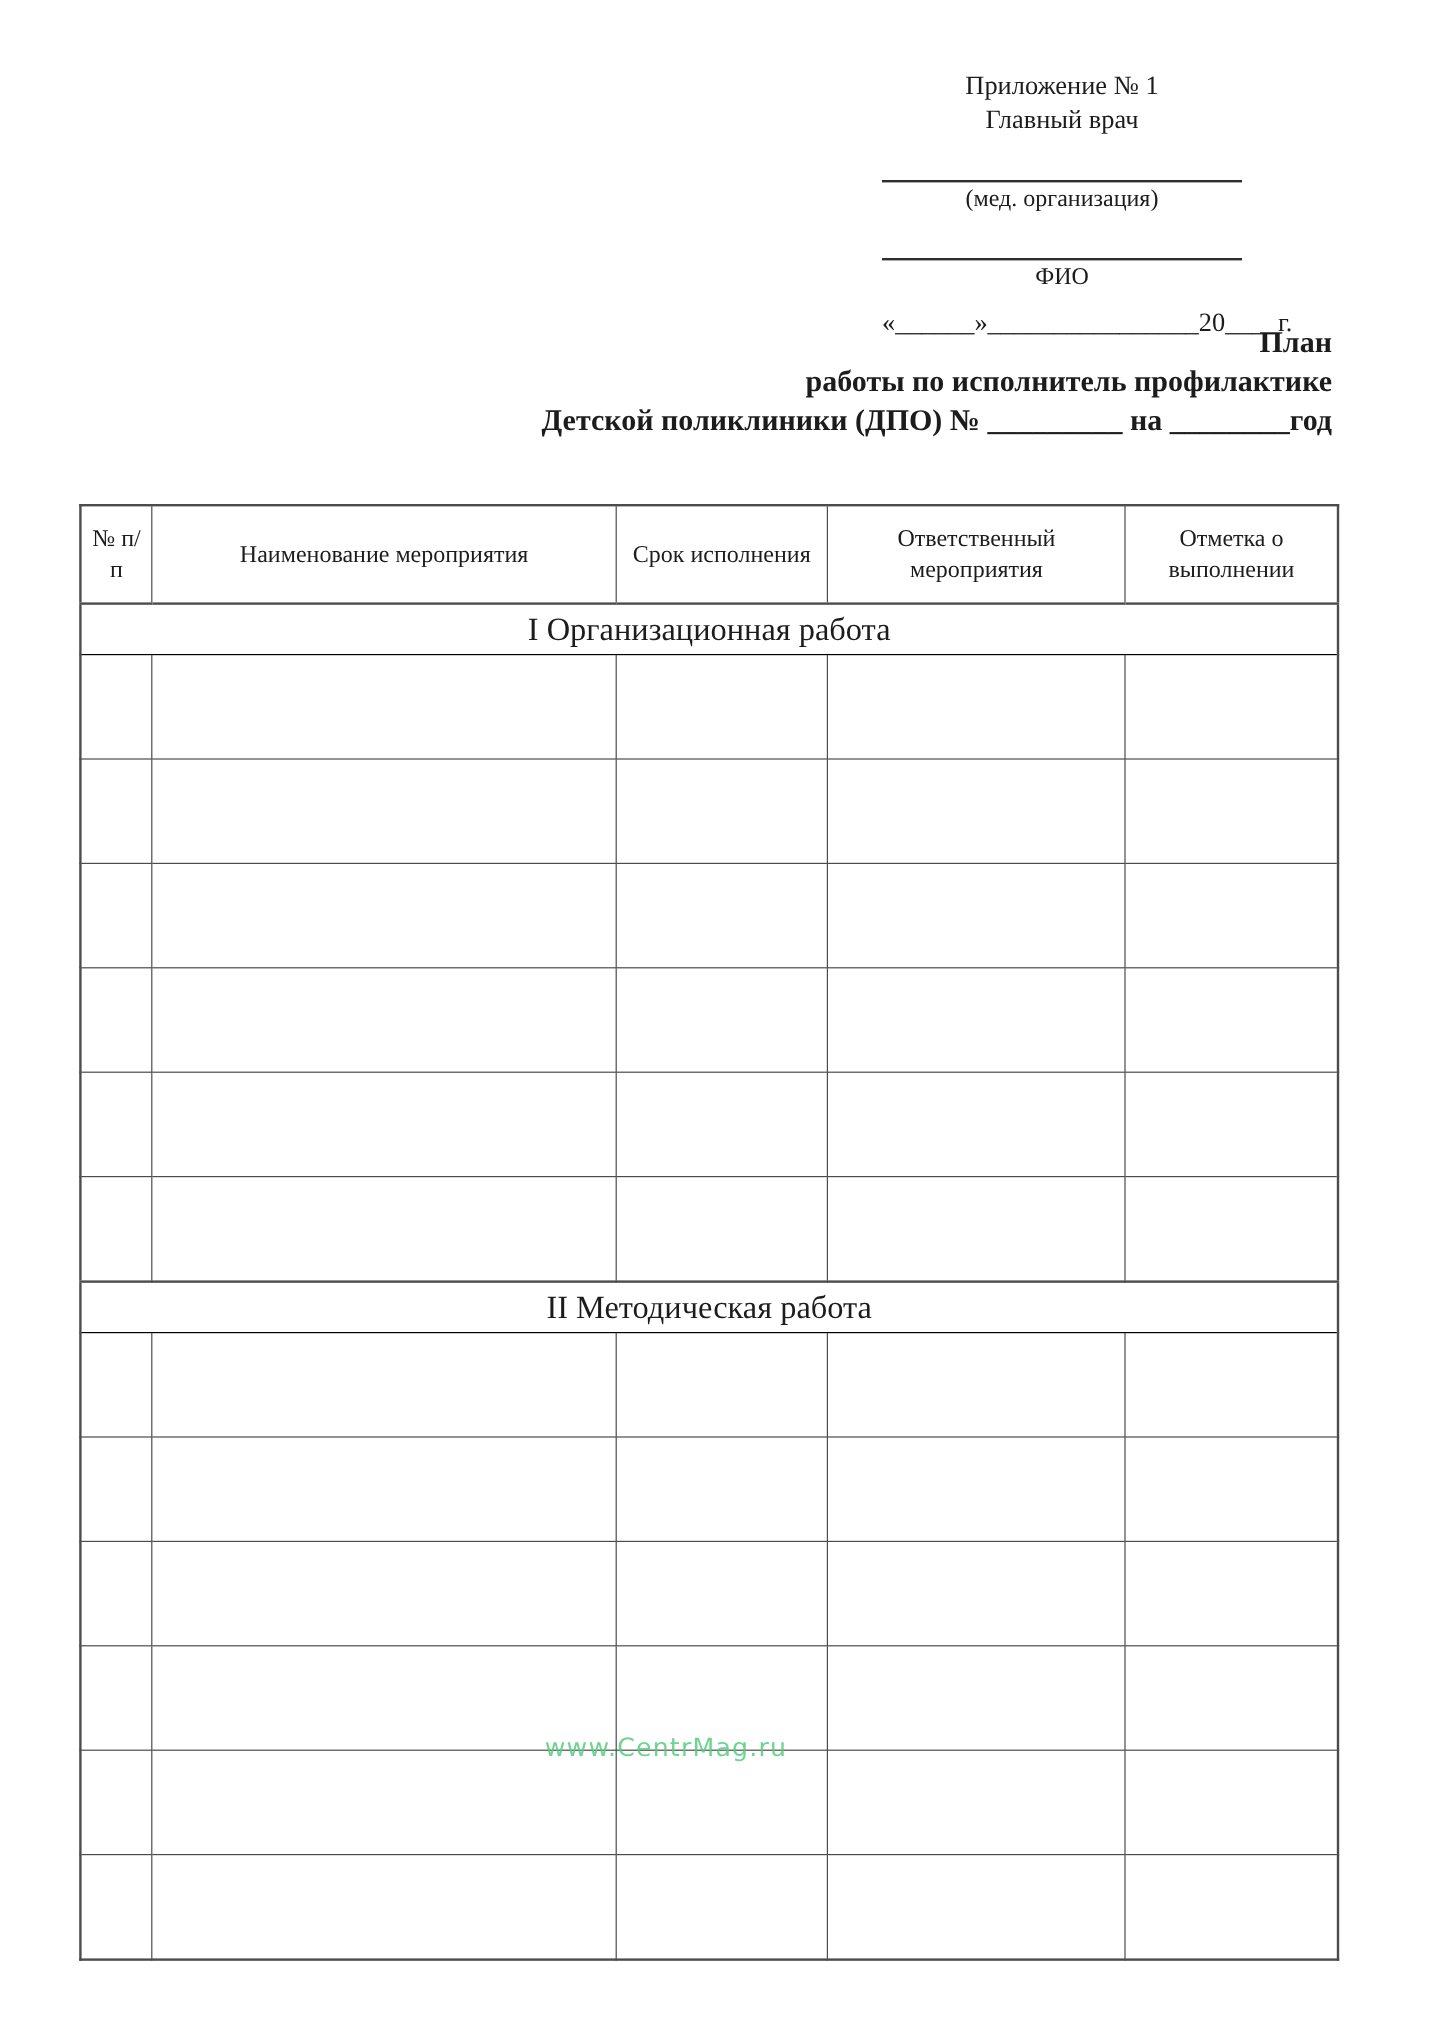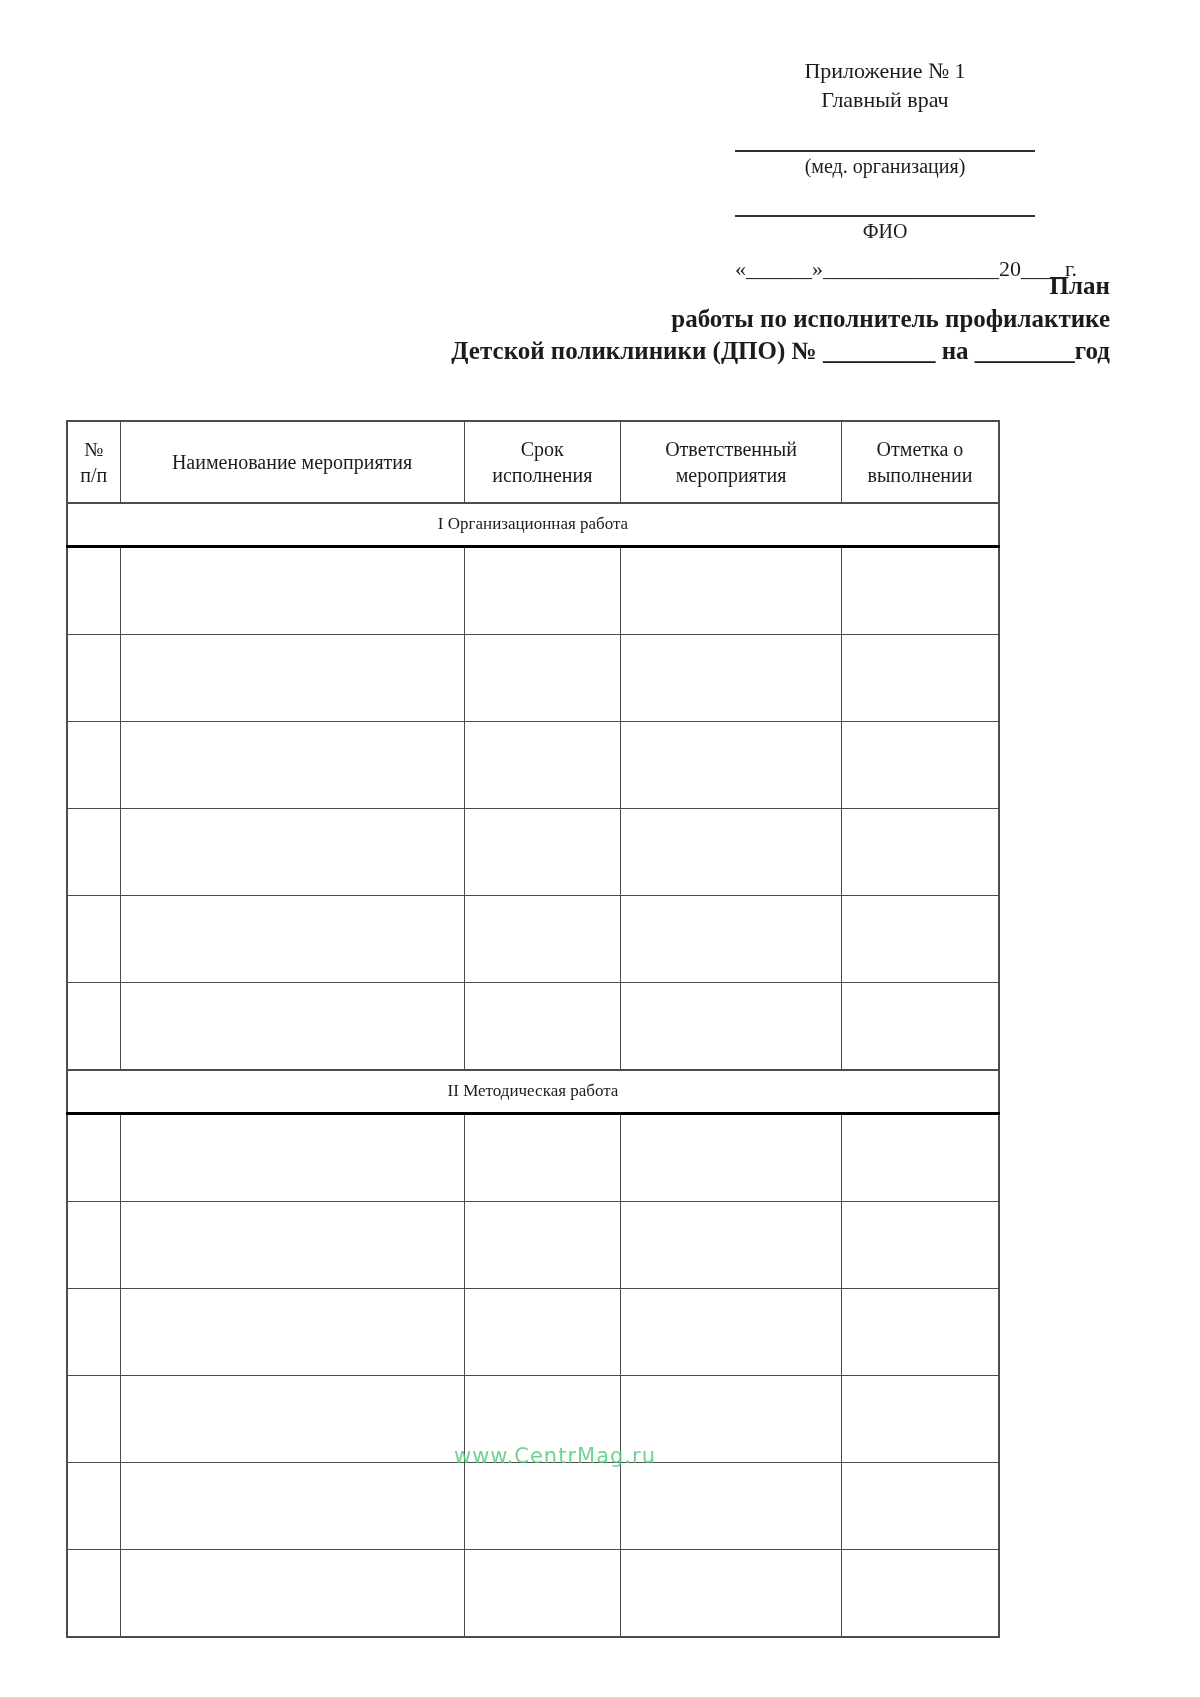--- a/index.html
+++ b/index.html
@@ -41,44 +41,44 @@
     font-weight: bold;
     font-size: 25px;
     line-height: 1.30;
   }
 
   
   table.doc-table {
     position: absolute;
     top: 420px;
     left: 66px;
-    width: 934px;
+    width: 1050px;
     border-collapse: collapse;
     table-layout: fixed;
     border: 2px solid #4c4c4c;
   }
   .doc-table th, .doc-table td {
     border: 1px solid #4c4c4c;
     padding: 2px 6px;
     vertical-align: middle;
     text-align: center;
     font-weight: normal;
     font-size: 20px;
     line-height: 1.3;
     overflow: hidden;
   }
   .doc-table thead th {
     height: 76px;
     border-bottom: 2px solid #4c4c4c;
   }
   .doc-table td.section-cell {
     height: 37px;
-    font-size: 17px;
+    font-size: 27px;
     border-top: 2px solid #4c4c4c;
-    border-bottom: 3px solid #000000;
+    border-bottom: 1px solid #000000;
   }
   .doc-table td.empty-cell { height: 82px; }
 
   
   .watermark {
     position: absolute;
     top: 1444px;
     left: 66px;
     width: 978px;
     text-align: center;

